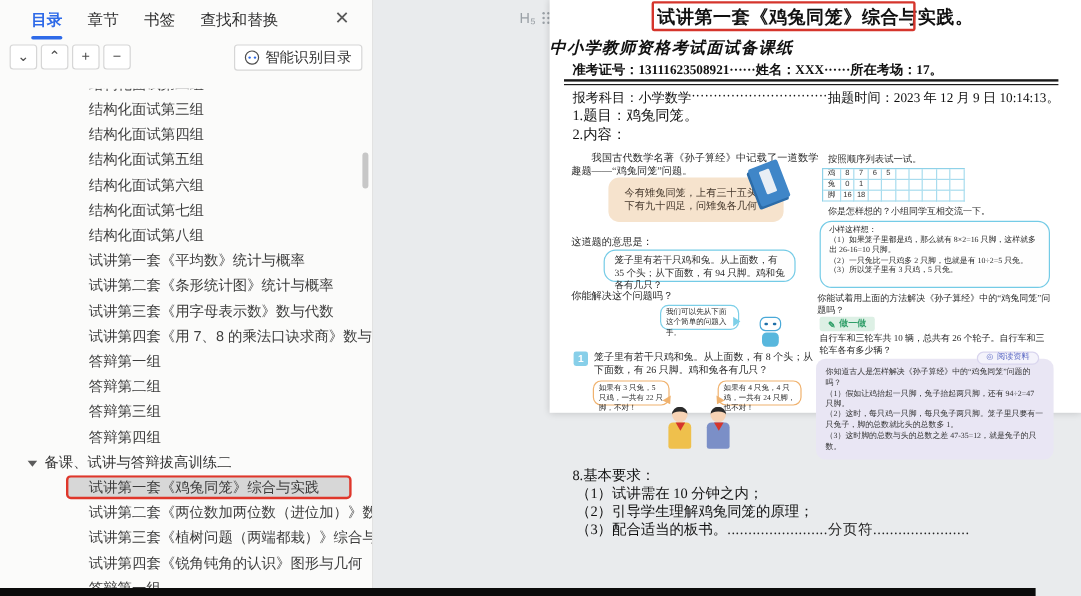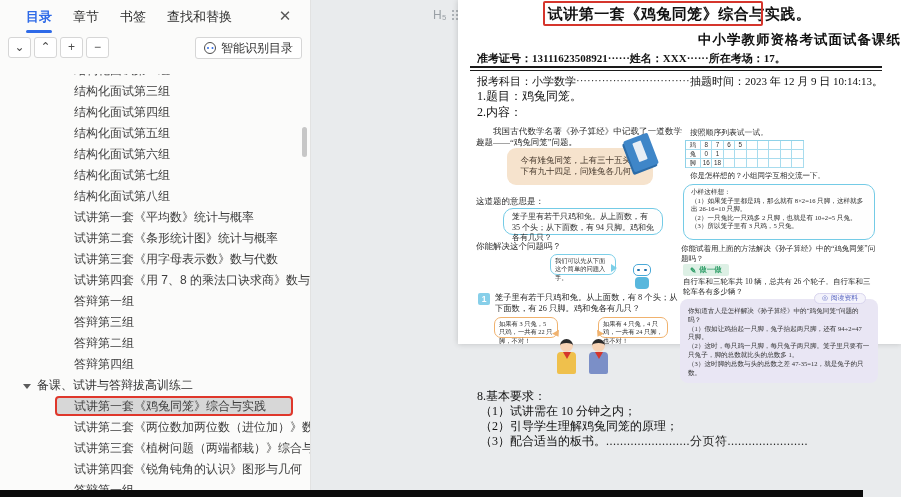--- a/index.html
+++ b/index.html
@@ -2,21 +2,21 @@
 <html><head>
 <meta charset="utf-8">
 <style>
   * { margin:0; padding:0; box-sizing:border-box; }
   html,body { width:901px; height:497px; overflow:hidden; }
   body { font-family:"Liberation Sans","DejaVu Sans",sans-serif; background:#e9ebed; position:relative; }
   .canvas { position:absolute; left:0; top:0; width:901px; height:497px; overflow:hidden; }
 
   
   .sidebar { position:absolute; left:0; top:0; width:311px; height:497px; background:#fbfbfa; border-right:1px solid #e2e2e2; }
-  .tabbar { position:absolute; left:17px; top:0; width:100%; height:34px; display:flex; align-items:center; padding-left:9px; gap:21px; }
+  .tabbar { position:absolute; left:0; top:0; width:100%; height:34px; display:flex; align-items:center; padding-left:26px; gap:21px; }
   .tab { font-size:13px; color:#2f2f2f; position:relative; cursor:default; white-space:nowrap; }
   .tab.active { color:#2e6ae8; font-weight:bold; }
   .tab.active::after { content:""; position:absolute; left:0; right:0; bottom:-7px; height:3px; background:#2e6ae8; border-radius:2px; }
   .close-x { position:absolute; right:16px; top:7px; font-size:15px; color:#595959; width:18px; height:18px; text-align:center; line-height:18px; }
   .toolbar { position:absolute; left:0; top:37px; width:100%; height:24px; }
   .nav-btn { position:absolute; top:0; width:23px; height:21px; background:#fff; border:1px solid #d6d6d6; border-radius:3px; font-size:12px; color:#4c4c4c; text-align:center; line-height:19px; }
   .smart-btn { position:absolute; right:8px; top:0; height:22px; background:#fff; border:1px solid #d6d6d6; border-radius:3px; display:flex; align-items:center; gap:5px; padding:0 8px; font-size:12px; color:#333; }
   .ai-ic { width:12px; height:12px; border:1.3px solid #4d4d4d; border-radius:50%; position:relative; }
   .ai-ic::before { content:""; position:absolute; left:2px; top:3.5px; width:2px; height:2px; background:#2e6ae8; border-radius:50%; box-shadow:4.5px 0 0 #2e6ae8; }
 
@@ -32,21 +32,21 @@
   
   .docarea { position:absolute; left:312px; top:0; width:589px; height:497px; background:#e9ebed; }
   .handle { position:absolute; left:121px; top:8px; display:flex; align-items:center; gap:5px; color:#9aa0a6; font-size:12px; }
   .dots-grid { display:grid; grid-template-columns:repeat(2,3px); grid-auto-rows:3px; gap:1px; }
   .dots-grid i { width:2px; height:2px; background:#9aa0a6; border-radius:50%; }
 
   .page { position:absolute; left:146px; top:0; width:443px; height:344px; background:#fff; box-shadow:0 0 6px rgba(0,0,0,.18); font-family:"Liberation Serif","DejaVu Serif",serif; color:#111; }
   .doc-title { position:absolute; left:0; top:5px; width:100%; text-align:center; font-size:15px; font-weight:bold; letter-spacing:.5px; }
   .red-box { position:absolute; border:2.5px solid #d5352c; border-radius:2px; }
   .red-box.title-box { left:85px; top:1px; width:220px; height:25px; }
-  .doc-subtitle { position:absolute; left:0; top:31px; width:100%; text-align:right; font-size:13.5px; font-weight:bold; letter-spacing:1px; }
+  .doc-subtitle { position:absolute; left:0; top:31px; width:100%; text-align:left; font-size:13.5px; font-weight:bold; letter-spacing:1px;font-style:italic; }
   .info-line { position:absolute; left:19px; top:51px; font-size:11px; font-weight:bold; white-space:nowrap; }
   .dbl-rule { position:absolute; left:12px; top:66px; width:412px; height:5px; border-top:2.5px solid #1a1a1a; border-bottom:1px solid #1a1a1a; }
   .subject-line { position:absolute; left:19px; top:74px; width:406px; display:flex; font-size:11px; white-space:nowrap; overflow:hidden; }
   .subject-line .leader { flex:1; overflow:hidden; color:#111; }
   .plain-line { position:absolute; left:19px; font-size:12px; white-space:nowrap; }
 
   
   .textbook { position:absolute; left:16px; top:118px; width:420px; height:268px; font-size:8.5px; color:#2b2b2b; }
   .tb { position:absolute; }
   .intro { left:2px; top:8px; width:206px; line-height:10.5px; text-indent:2em; text-align:justify; }
@@ -127,22 +127,22 @@
       <div class="si"><span class="lbl">结构化面试第四组</span></div>
       <div class="si"><span class="lbl">结构化面试第五组</span></div>
       <div class="si"><span class="lbl">结构化面试第六组</span></div>
       <div class="si"><span class="lbl">结构化面试第七组</span></div>
       <div class="si"><span class="lbl">结构化面试第八组</span></div>
       <div class="si"><span class="lbl">试讲第一套《平均数》统计与概率</span></div>
       <div class="si"><span class="lbl">试讲第二套《条形统计图》统计与概率</span></div>
       <div class="si"><span class="lbl">试讲第三套《用字母表示数》数与代数</span></div>
       <div class="si"><span class="lbl">试讲第四套《用 7、8 的乘法口诀求商》数与代数</span></div>
       <div class="si"><span class="lbl">答辩第一组</span></div>
+      <div class="si"><span class="lbl">答辩第二组</span></div>
       <div class="si"><span class="lbl">答辩第三组</span></div>
-      <div class="si"><span class="lbl">答辩第二组</span></div>
       <div class="si"><span class="lbl">答辩第四组</span></div>
       <div class="si lvl1">
         <span class="tri"></span>
         <span class="lbl">备课、试讲与答辩拔高训练二</span>
       </div>
       <div class="si selected">
         <span class="selbg"></span>
         <span class="lbl">试讲第一套《鸡兔同笼》综合与实践</span>
       </div>
       <div class="si"><span class="lbl">试讲第二套《两位数加两位数（进位加）》数与代...</span></div>

